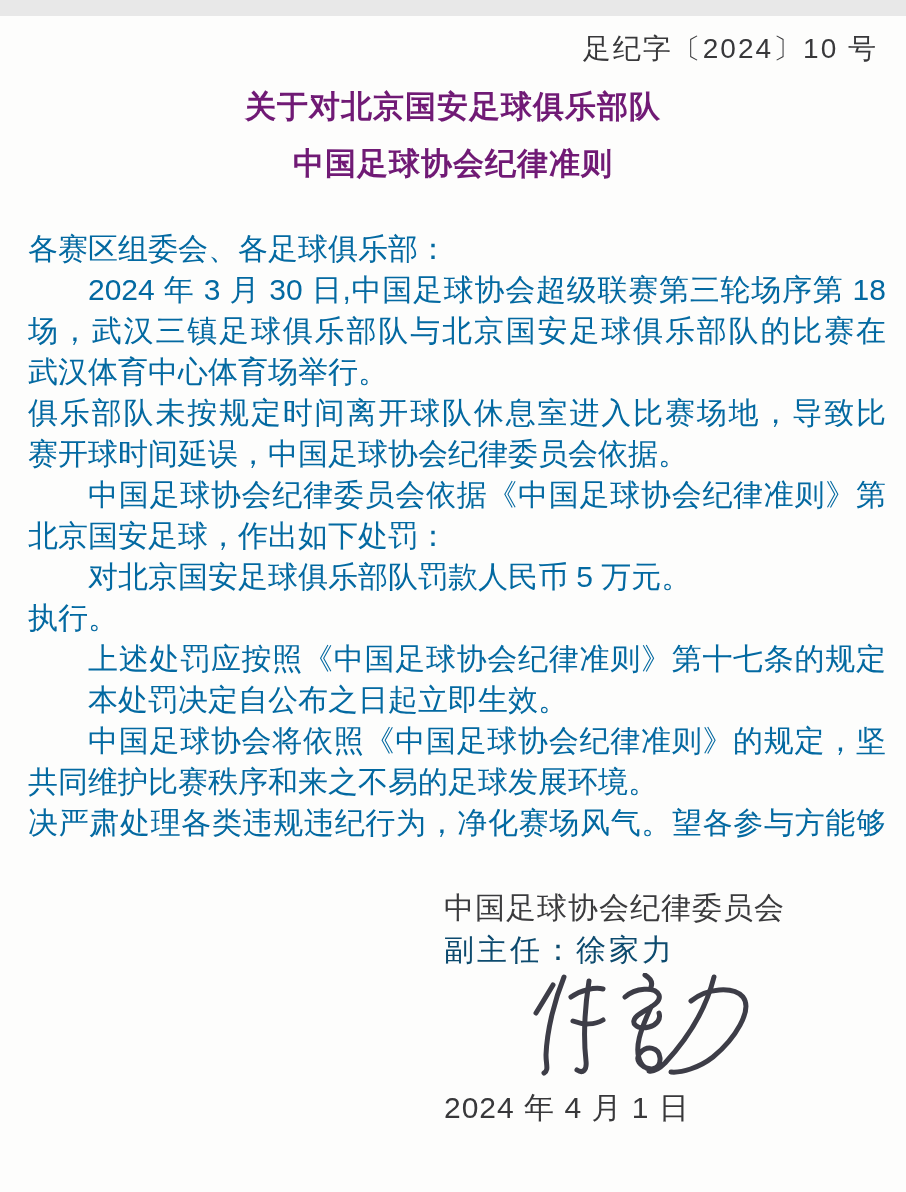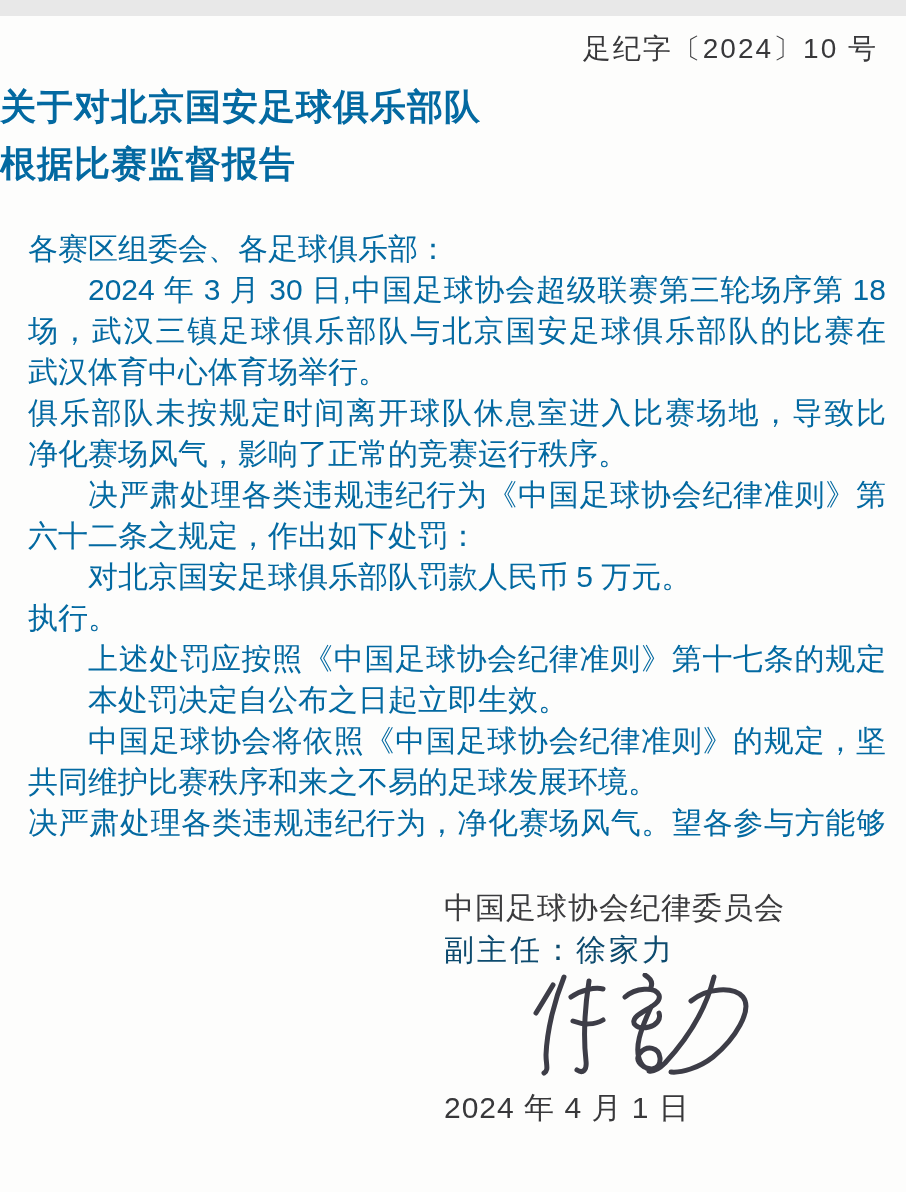--- a/index.html
+++ b/index.html
@@ -17,25 +17,25 @@
   .doc-number {
     padding: 16px 28px 0 0;
     text-align: right;
     font-size: 28px;
     line-height: 34px;
     color: #38383a;
     letter-spacing: 2px;
   }
   .title {
     margin-top: 12px;
-    text-align: left;
-    font-size: 36px;
+    text-align: center;
+    font-size: 31px;
     font-weight: bold;
     line-height: 57px;
-    color: #0369a1;
+    color: #701a75;
     letter-spacing: 1px;
   }
   .body-text {
     margin: 36px 20px 0 28px;
     font-size: 30px;
     color: #0369a1;
   }
   .line {
     height: 41px;
     line-height: 41px;
@@ -80,32 +80,32 @@
 </style>
 </head>
 <body>
 
 <div class="page">
 
   <div class="doc-number">足纪字〔2024〕10 号</div>
 
   <div class="title">
     <div>关于对北京国安足球俱乐部队</div>
-    <div>根据比赛监督报告</div>
+    <div>中国足球协会纪律准则</div>
   </div>
 
   <div class="body-text">
       <div class="line">各赛区组委会、各足球俱乐部：</div>
       <div class="line j ind">2024 年 3 月 30 日,中国足球协会超级联赛第三轮场序第 18</div>
       <div class="line j">场，武汉三镇足球俱乐部队与北京国安足球俱乐部队的比赛在</div>
       <div class="line">武汉体育中心体育场举行。</div>
       <div class="line j">俱乐部队未按规定时间离开球队休息室进入比赛场地，导致比</div>
-      <div class="line">净化赛场风气，影响了正常的竞赛运行秩序。</div>
-      <div class="line j ind">决严肃处理各类违规违纪行为《中国足球协会纪律准则》第</div>
-      <div class="line">六十二条之规定，作出如下处罚：</div>
+      <div class="line">赛开球时间延误，中国足球协会纪律委员会依据。</div>
+      <div class="line j ind">中国足球协会纪律委员会依据《中国足球协会纪律准则》第</div>
+      <div class="line">北京国安足球，作出如下处罚：</div>
       <div class="line ind">对北京国安足球俱乐部队罚款人民币 5 万元。</div>
       <div class="line">执行。</div>
       <div class="line j ind">上述处罚应按照《中国足球协会纪律准则》第十七条的规定</div>
       <div class="line ind">本处罚决定自公布之日起立即生效。</div>
       <div class="line j ind">中国足球协会将依照《中国足球协会纪律准则》的规定，坚</div>
       <div class="line">共同维护比赛秩序和来之不易的足球发展环境。</div>
       <div class="line j">决严肃处理各类违规违纪行为，净化赛场风气。望各参与方能够</div>
     </div>
 
   <div class="signature-block">

